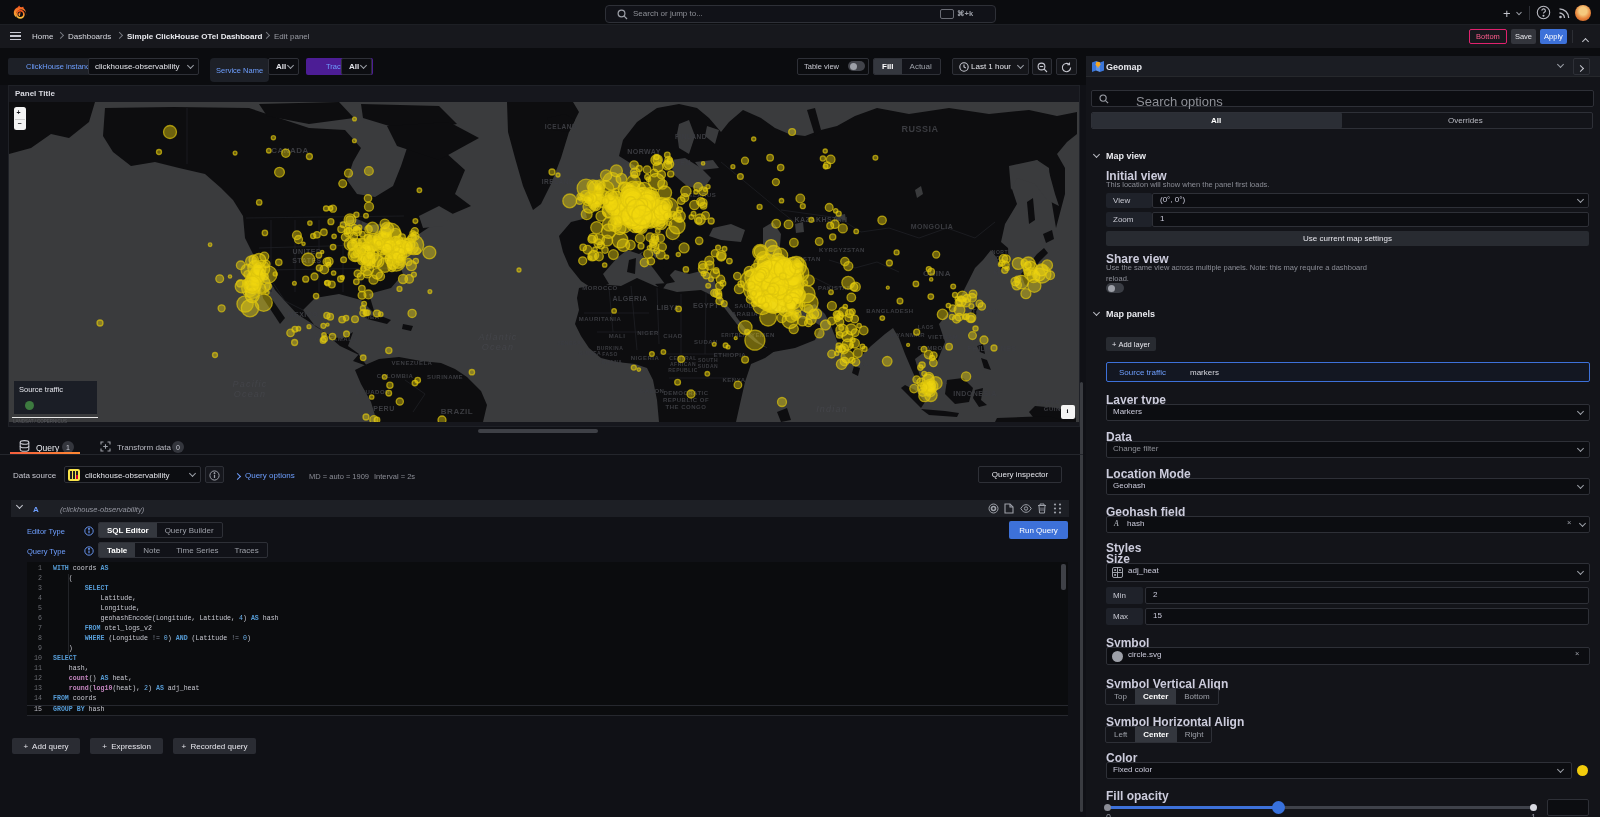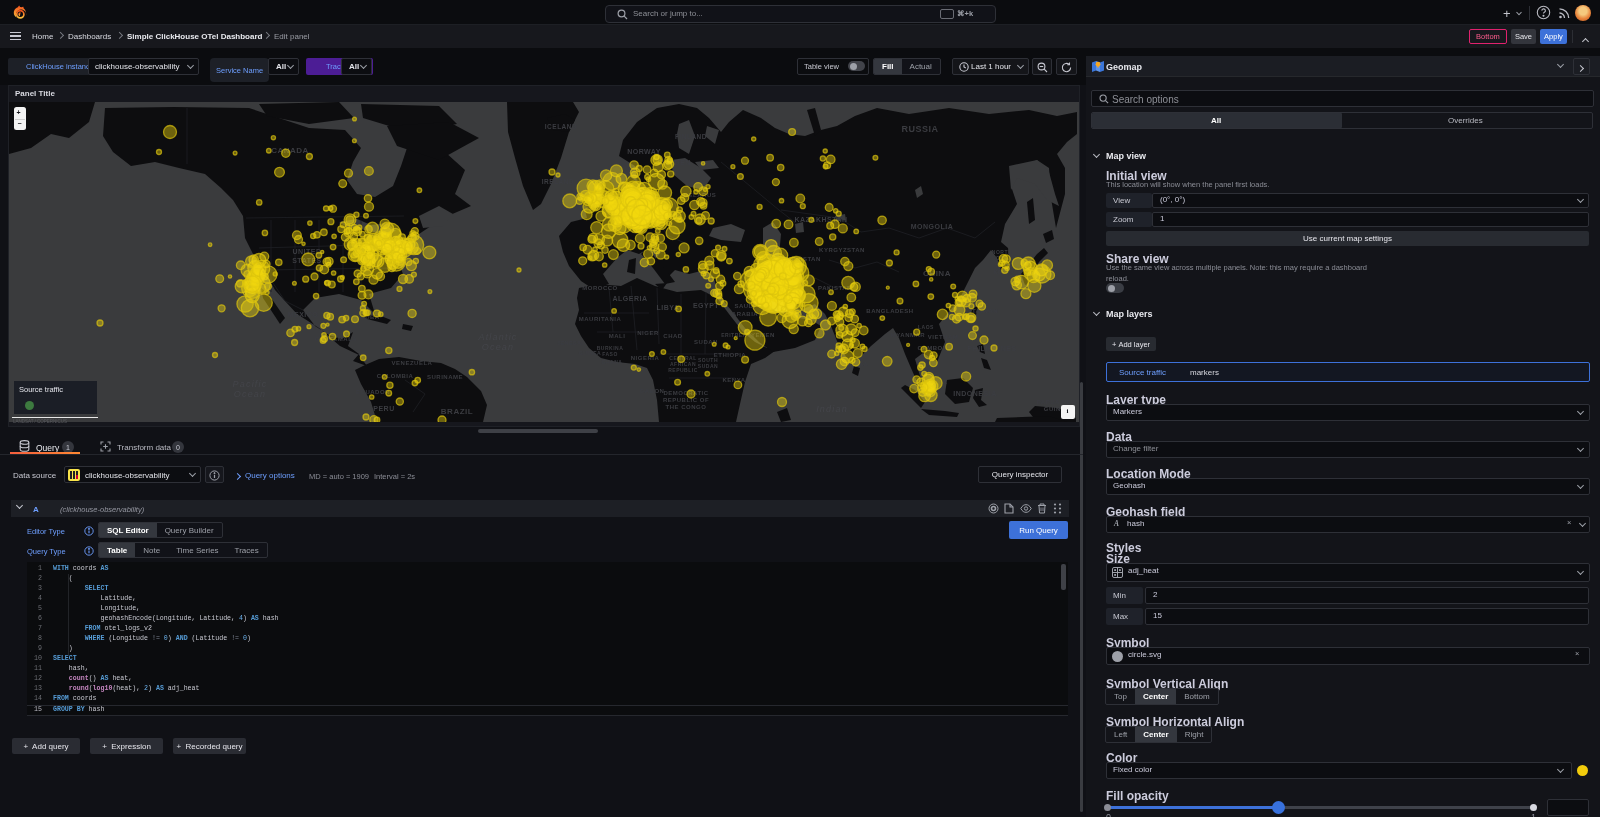--- a/index.html
+++ b/index.html
@@ -1307,41 +1307,41 @@
 <div class="abs" style="left:53px;top:675.3px;font-size:6.6px;font-family:'Liberation Mono',monospace;white-space:pre"><span style="color:#c9cad2;">    </span><span style="color:#c586c0;font-weight:bold;">count</span><span style="color:#c9cad2;">() </span><span style="color:#569cd6;font-weight:bold;">AS</span><span style="color:#c9cad2;"> heat,</span></div>
 <div class="abs" style="left:27px;top:685.3px;width:15px;font-size:6.6px;font-family:'Liberation Mono',monospace;color:#6e7076;text-align:right">13</div>
 <div class="abs" style="left:53px;top:685.3px;font-size:6.6px;font-family:'Liberation Mono',monospace;white-space:pre"><span style="color:#c9cad2;">    </span><span style="color:#c586c0;font-weight:bold;">round</span><span style="color:#c9cad2;">(</span><span style="color:#c586c0;font-weight:bold;">log10</span><span style="color:#c9cad2;">(heat), </span><span style="color:#6cb3ef;">2</span><span style="color:#c9cad2;">) </span><span style="color:#569cd6;font-weight:bold;">AS</span><span style="color:#c9cad2;"> adj_heat</span></div>
 <div class="abs" style="left:27px;top:695.4px;width:15px;font-size:6.6px;font-family:'Liberation Mono',monospace;color:#6e7076;text-align:right">14</div>
 <div class="abs" style="left:53px;top:695.4px;font-size:6.6px;font-family:'Liberation Mono',monospace;white-space:pre"><span style="color:#569cd6;font-weight:bold;">FROM</span><span style="color:#c9cad2;"> coords</span></div>
 <div class="abs" style="left:27px;top:705.5px;width:15px;font-size:6.6px;font-family:'Liberation Mono',monospace;color:#b9bac2;text-align:right">15</div>
 <div class="abs" style="left:53px;top:705.5px;font-size:6.6px;font-family:'Liberation Mono',monospace;white-space:pre"><span style="color:#569cd6;font-weight:bold;">GROUP BY</span><span style="color:#c9cad2;"> hash</span></div>
 
 <div class="abs gbtn" style="left:12px;top:738px;width:68px;height:16px;background:#2a2c33">+&nbsp; Add query</div>
 <div class="abs gbtn" style="left:90px;top:738px;width:73px;height:16px;background:#2a2c33">+&nbsp; Expression</div>
-<div class="abs gbtn" style="left:173px;top:738px;width:73px;height:16px;background:#2a2c33">+&nbsp; Recorded query</div>
+<div class="abs gbtn" style="left:173px;top:738px;width:83px;height:16px;background:#2a2c33">+&nbsp; Recorded query</div>
 
 <div class="abs" style="left:1086px;top:56px;width:514px;height:761px;background:#131419"></div>
 <div class="abs" style="left:1086px;top:56px;width:514px;height:21px;background:#1b1d23;border-bottom:1px solid #26282c"></div>
 <svg class="abs" style="left:1092px;top:61px" width="12" height="11" viewBox="0 0 12 11">
  <path d="M0,1.5 L4,0 L4,9.5 L0,11 Z" fill="#3b76d9"></path>
     <path d="M4,0 L8,1.5 L8,11 L4,9.5 Z" fill="#5e93e8"></path>
     <path d="M8,1.5 L12,0 L12,9.5 L8,11 Z" fill="#3b76d9"></path>
  <circle cx="6" cy="3.2" r="2.4" fill="#f5a623"></circle>
     <path d="M6,3.2 L6,6.4" stroke="#f5a623" stroke-width="1.4"></path>
   </svg>
 <div class="abs" style="left:1106px;top:61.5px;font-size:9px;font-weight:700;color:#e8e9ee">Geomap</div>
 <div class="abs chev" style="left:1558px;top:65px"></div>
 <div class="abs" style="left:1573px;top:58px;width:17px;height:17px;border:1px solid #2e3037;border-radius:2px"></div>
 <div class="abs chev" style="left:1578px;top:66px;transform:rotate(-45deg);width:5px;height:5px;border-color:#c7c8d1"></div>
 <div class="abs inp" style="left:1091px;top:90px;width:503px;height:17px"></div>
 <svg class="abs" style="left:1099px;top:94px" width="10" height="10" viewBox="0 0 11 11" fill="none" stroke="#9da0a8" stroke-width="1.2">
     <circle cx="4.5" cy="4.5" r="3.4"></circle>
     <path d="M7.2,7.2 L10,10"></path>
   </svg>
-<div class="abs" style="left:1112px;top:94px;font-size:10px;color:#8e9097">Search options</div>
+<div class="abs" style="left:1136px;top:94px;font-size:13px;color:#8e9097">Search options</div>
 <div class="abs" style="left:1091px;top:112px;width:502px;height:17px;border:1px solid #2e3037;border-radius:2px"></div>
 <div class="abs" style="left:1092px;top:113px;width:250px;height:15px;background:#2b2e35;border-radius:1px"></div>
 <div class="abs" style="left:1211px;top:116px;font-size:8px;font-weight:700;color:#fff">All</div>
 <div class="abs" style="left:1448px;top:116px;font-size:8px;color:#b9bac2">Overrides</div>
 <div class="abs chev" style="left:1094px;top:155px;width:5px;height:5px;border-color:#b9bac2"></div>
 <div class="abs" style="left:1106px;top:151px;font-size:9px;font-weight:700;color:#e8e9ee">Map view</div>
 <div class="abs sec-label" style="left:1106px;top:169px">Initial view</div>
 <div class="abs desc" style="left:1106px;top:180px">This location will show when the panel first loads.</div>
 <div class="abs lblbox" style="left:1106px;top:193px;width:46px;height:15px">View</div>
 <div class="abs inp" style="left:1152px;top:193px;width:437px;height:15px"></div>
@@ -1350,21 +1350,21 @@
 <div class="abs lblbox" style="left:1106px;top:212px;width:46px;height:15px">Zoom</div>
 <div class="abs inp" style="left:1152px;top:212px;width:437px;height:15px"></div>
 <div class="abs ddtxt" style="left:1160px;top:213.5px">1</div>
 <div class="abs gbtn" style="left:1106px;top:231px;width:483px;height:15px;font-weight:500">Use current map settings</div>
 <div class="abs sec-label" style="left:1106px;top:252px">Share view</div>
 <div class="abs desc" style="left:1106px;top:263px">Use the same view across multiple panels. Note: this may require a dashboard</div>
 <div class="abs desc" style="left:1106px;top:274px">reload.</div>
 <div class="abs" style="left:1106px;top:283px;width:18px;height:10px;border-radius:5px;background:#3a3d44"></div>
 <div class="abs" style="left:1107.5px;top:284.5px;width:7px;height:7px;border-radius:50%;background:#9da0a8"></div>
 <div class="abs chev" style="left:1094px;top:313px;width:5px;height:5px;border-color:#b9bac2"></div>
-<div class="abs" style="left:1106px;top:309px;font-size:9px;font-weight:700;color:#e8e9ee">Map layers</div>
+<div class="abs" style="left:1106px;top:309px;font-size:9px;font-weight:700;color:#e8e9ee">Map panels</div>
 <div class="abs gbtn" style="left:1106px;top:337px;width:50px;height:14px;font-size:7.5px">+&nbsp;Add layer</div>
 <div class="abs" style="left:1106px;top:362px;width:484px;height:20px;border:1px solid #3d71d9;border-radius:2px;background:#131722"></div>
 <div class="abs" style="left:1119px;top:368px;font-size:8px;font-weight:500;color:#6e9fff">Source traffic</div>
 <div class="abs" style="left:1190px;top:368px;font-size:8px;color:#d8d9e0">markers</div>
 <div class="abs sec-label" style="left:1106px;top:393px">Layer type</div>
 <div class="abs inp" style="left:1106px;top:404px;width:484px;height:17px"></div>
 <div class="abs ddtxt" style="left:1113px;top:406.5px">Markers</div>
 <div class="abs chev" style="left:1578px;top:412px;width:5px;height:5px"></div>
 <div class="abs sec-label" style="left:1106px;top:430px">Data</div>
 <div class="abs inp" style="left:1106px;top:441px;width:484px;height:17px"></div>

